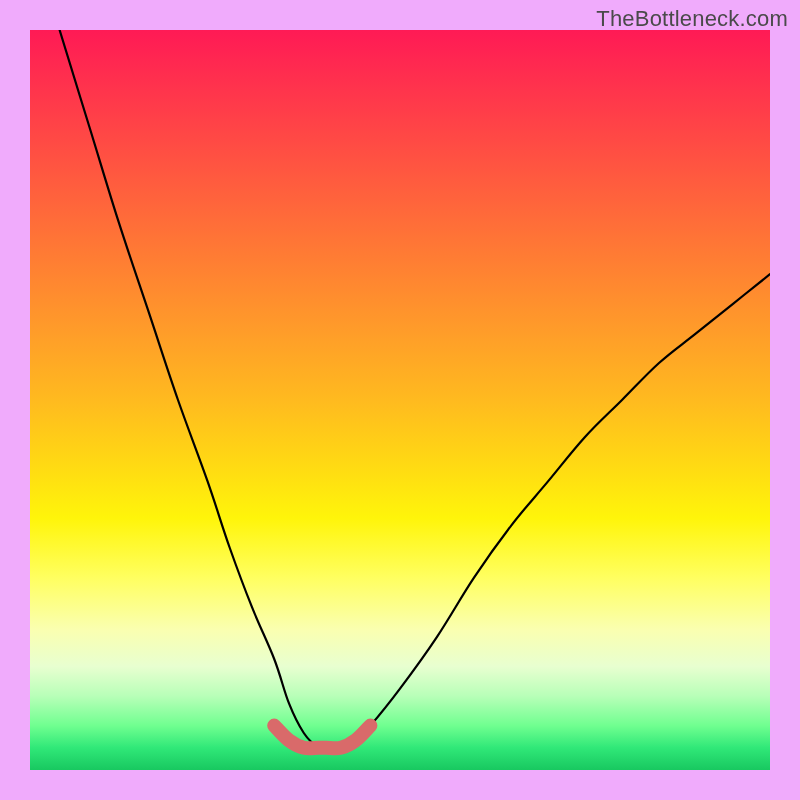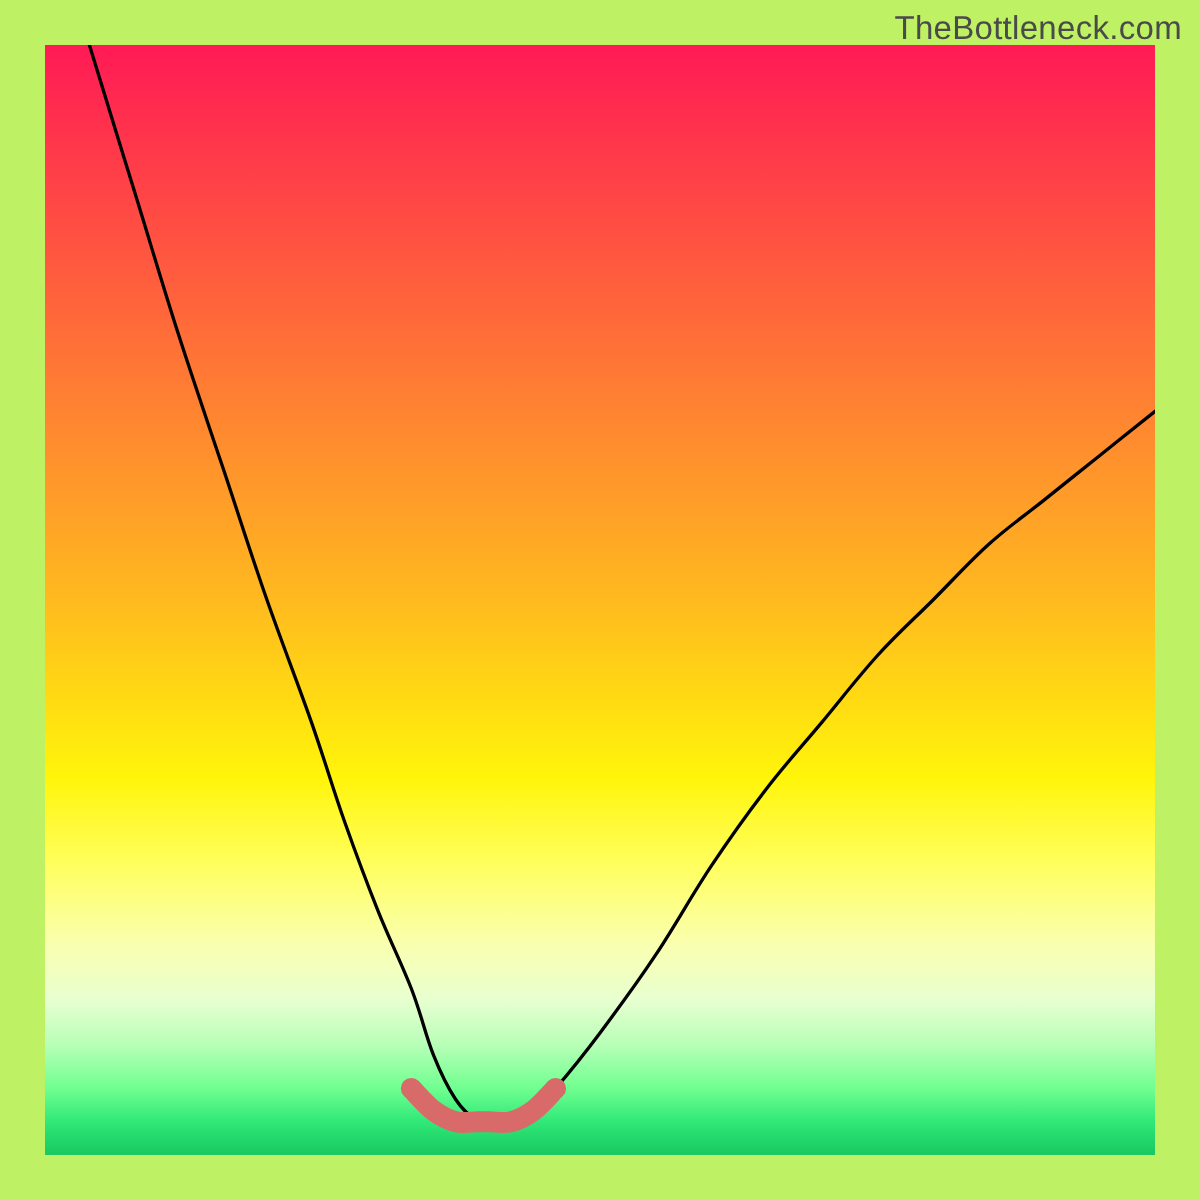--- a/index.html
+++ b/index.html
@@ -10,21 +10,21 @@
     background: #000;
     overflow: hidden;
     font-family: Arial, Helvetica, sans-serif;
   }
   .frame {
     position: absolute;
     left: 0;
     top: 0;
     width: 800px;
     height: 800px;
-    background: #bef264;
+    background: #f0abfc;
   }
   .plot-area {
     position: absolute;
     left: 30px;
     top: 30px;
     width: 740px;
     height: 740px;
     background: linear-gradient(to bottom,
       #ff1a55 0%,
       #ff3a4a 10%,

